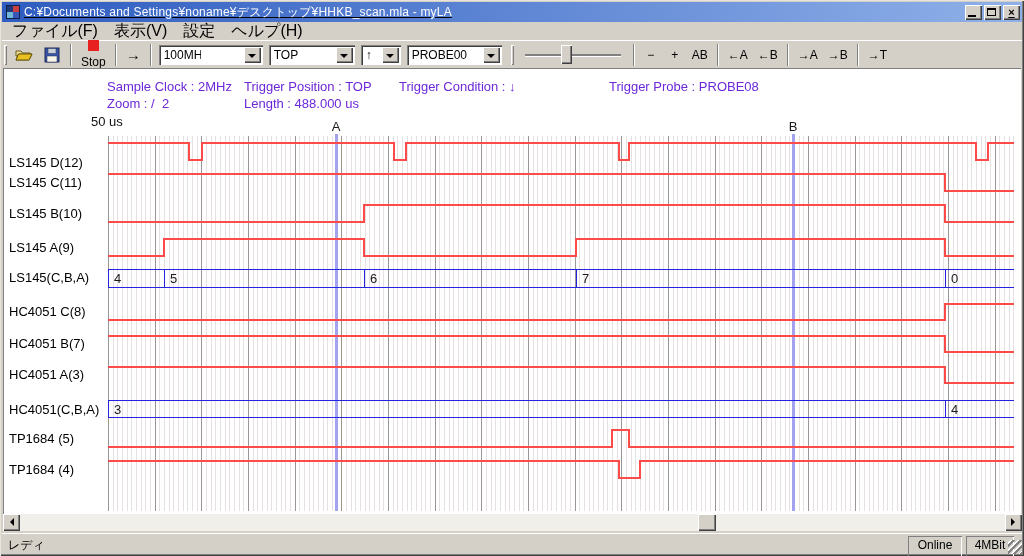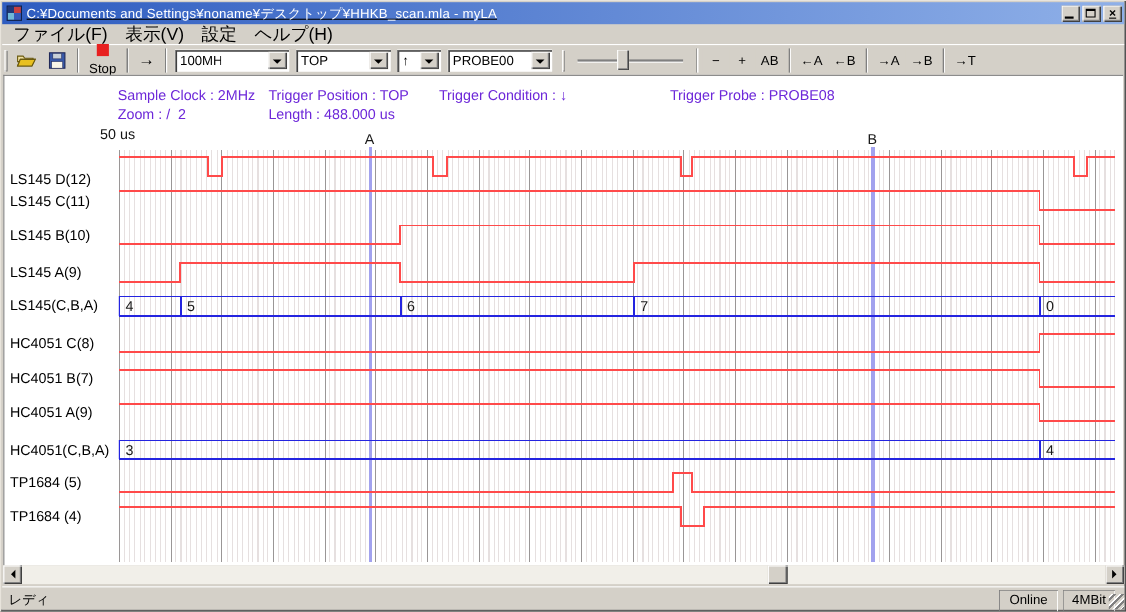--- a/index.html
+++ b/index.html
@@ -210,21 +210,21 @@
     <span class="info-text" style="left:240px;top:27px;">Length : 488.000 us</span>
     <span class="time-label">50 us</span>
     <div id="labels">
         <span class="sig-label" style="top: 86px;">LS145 D(12)</span>
         <span class="sig-label" style="top: 105.5px;">LS145 C(11)</span>
         <span class="sig-label" style="top: 136.5px;">LS145 B(10)</span>
         <span class="sig-label" style="top: 170.5px;">LS145 A(9)</span>
         <span class="sig-label" style="top: 201px;">LS145(C,B,A)</span>
         <span class="sig-label" style="top: 235px;">HC4051 C(8)</span>
         <span class="sig-label" style="top: 267px;">HC4051 B(7)</span>
-        <span class="sig-label" style="top: 298px;">HC4051 A(9)</span>
+        <span class="sig-label" style="top: 298px;">HC4051 A(3)</span>
         <span class="sig-label" style="top: 333px;">HC4051(C,B,A)</span>
         <span class="sig-label" style="top: 361.5px;">TP1684 (5)</span>
         <span class="sig-label" style="top: 392.5px;">TP1684 (4)</span>
       </div>
     <svg id="wave" shape-rendering="crispEdges" width="906" height="392" viewBox="0 0 906 392">
         <g>
           <line x1="0.5" y1="17" x2="0.5" y2="392" stroke="#9a9696" stroke-width="1"></line>
           <line x1="5.5" y1="17" x2="5.5" y2="392" stroke="#e6e0e0" stroke-width="1"></line>
           <line x1="9.5" y1="17" x2="9.5" y2="392" stroke="#e6e0e0" stroke-width="1"></line>
           <line x1="14.5" y1="17" x2="14.5" y2="392" stroke="#e6e0e0" stroke-width="1"></line>

